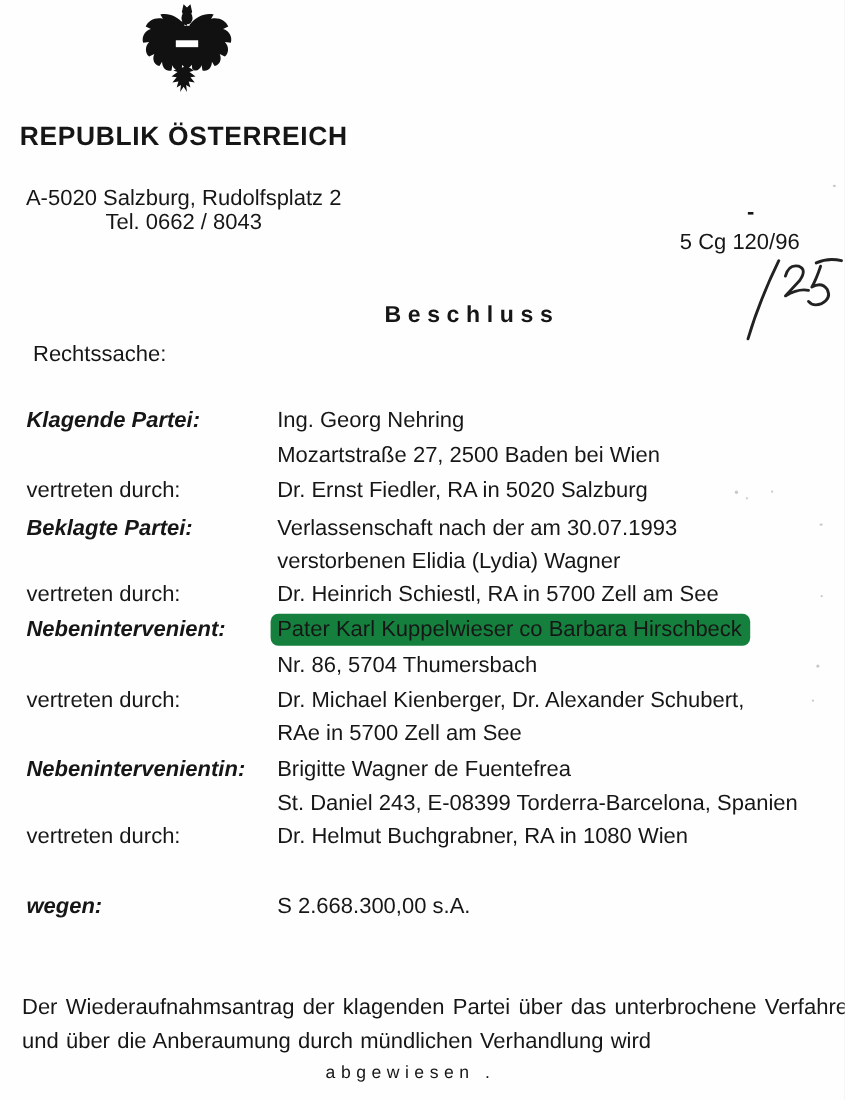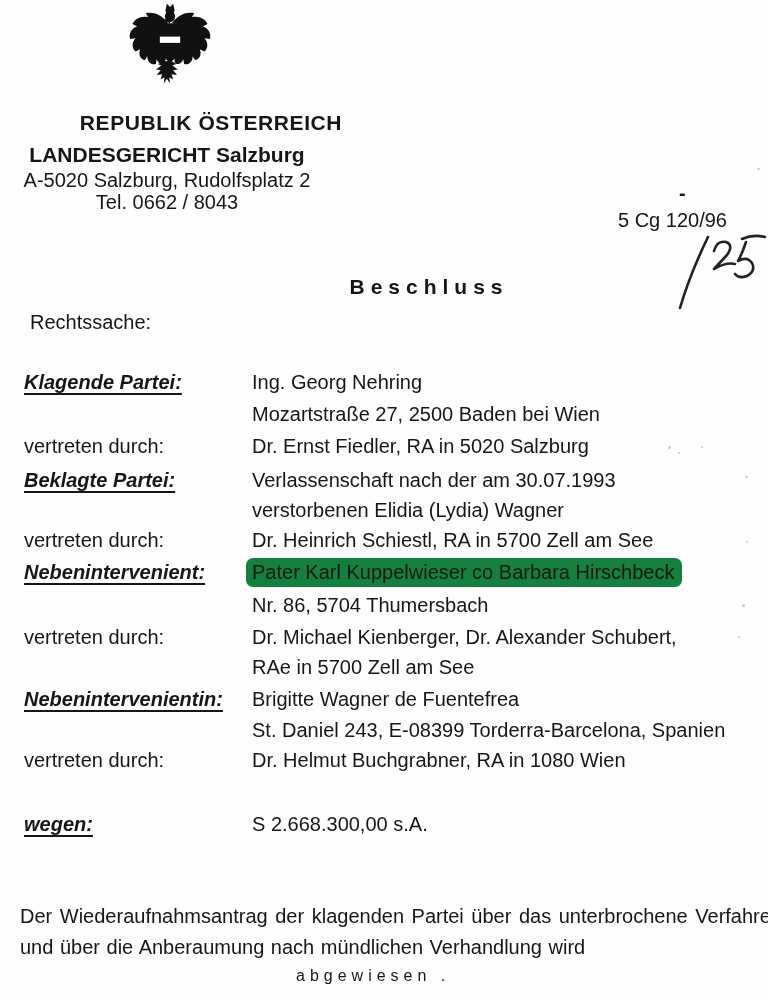--- a/index.html
+++ b/index.html
@@ -8,35 +8,35 @@
     width:768px;height:1000px;
     margin:0 auto;
     background:#fefefe;
     font-family:"Liberation Sans", sans-serif;
     color:#161616;
     overflow:hidden;
   }
   .abs{position:absolute;white-space:nowrap;}
   
   .emblem{left:127px;top:2px;width:86px;height:88px;}
-  .hdr-rep{left:0;top:111px;width:334px;text-align:center;font-size:21px;font-weight:700;letter-spacing:.6px;margin-left:44px;}
+  .hdr-rep{left:0;top:111px;width:334px;text-align:center;font-size:24px;font-weight:700;letter-spacing:.6px;}
   .hdr-court{left:0;top:143px;width:334px;text-align:center;font-size:21px;font-weight:700;}
   .hdr-addr{left:0;top:169px;width:334px;text-align:center;font-size:20px;}
   .hdr-tel{left:0;top:191px;width:334px;text-align:center;font-size:20px;}
   
   .dashmark{left:679px;top:182px;font-size:20px;font-weight:700;}
   .caseno{left:618px;top:209px;font-size:20px;}
   .handwriting{left:650px;top:218px;width:118px;height:96px;}
   
   .doc-title{left:0;top:275px;width:768px;text-align:center;font-size:21px;font-weight:700;letter-spacing:6px;padding-left:45px;}
   .intro{left:30px;top:311px;font-size:20px;}
   
   .row-label{left:24px;font-size:20px;}
   .row-value{left:215px;font-size:20px;margin-left:37px;}
-  .plabel{font-weight:700;font-style:italic;text-decoration:underline;text-decoration-thickness:2px;text-underline-offset:4px;}
+  .plabel{font-weight:700;font-style:italic;text-decoration-thickness:2px;text-underline-offset:4px;}
   .hl{
     background:#15803d;
     border-radius:7px;
     padding:3px 8px 4px 6px;
     margin-left:-6px;
   }
   .t0{top:371px}.t1{top:403px}.t2{top:435px}.t3{top:469px}.t4{top:499px}
   .t5{top:529px}.t6{top:561px}.t7{top:594px}.t8{top:626px}.t9{top:656px}
   .t10{top:688px}.t11{top:719px}.t12{top:749px}.t13{top:813px}
   
@@ -79,21 +79,20 @@
 
       <path d="M47,27 h16 c3,6 4,12 2,18 l-2,22 c-1,6 -5,9 -8,9 s-7,-3 -8,-9 l-2,-22 c-2,-6 -1,-12 2,-18 z"></path>
 
       <path d="M55,74 l8,5 -5,2 7,5 -6,1 5,6 -7,-1 2,7 -5,-3 1,8 -4,-6 -4,6 1,-8 -5,3 2,-7 -7,1 5,-6 -6,-1 7,-5 -5,-2 z"></path>
     </g>
 
     <rect x="42" y="44" width="26" height="8" fill="#fefefe"></rect>
   </svg>
 
   <div class="abs hdr-rep">REPUBLIK ÖSTERREICH</div>
-  <div class="abs hdr-court">LANDESGERICHT Salzburg</div>
   <div class="abs hdr-addr">A-5020 Salzburg, Rudolfsplatz 2</div>
   <div class="abs hdr-tel">Tel. 0662 / 8043</div>
 
   <div class="abs dashmark">-</div>
   <div class="abs caseno">5 Cg 120/96</div>
 
   <svg class="abs handwriting" viewBox="0 0 118 96" xmlns="http://www.w3.org/2000/svg">
     <g fill="none" stroke="#222" stroke-width="2.6" stroke-linecap="round" stroke-linejoin="round">
       <path d="M30,90 Q40,56 58,19"></path>
       <path d="M64,33 Q67,22 76,24 Q84,27 77,37 L64,51 Q76,44 85,46"></path>
@@ -136,21 +135,21 @@
 
   <div class="abs row-value t11">St. Daniel 243, E-08399 Torderra-Barcelona, Spanien</div>
 
   <div class="abs row-label t12">vertreten durch:</div>
   <div class="abs row-value t12">Dr. Helmut Buchgrabner, RA in 1080 Wien</div>
 
   <div class="abs row-label t13 plabel">wegen:</div>
   <div class="abs row-value t13">S 2.668.300,00 s.A.</div>
 
   <div class="abs para1">Der Wiederaufnahmsantrag der klagenden Partei über das unterbrochene Verfahren</div>
-  <div class="abs para2">und über die Anberaumung nach mündlichen Verhandlung wird</div>
+  <div class="abs para2">und über die Anberaumung durch mündlichen Verhandlung wird</div>
   <div class="abs verdict">abgewiesen .</div>
 
   <div class="speck" style="left:668px;top:446px;width:3px;height:3px;"></div>
   <div class="speck" style="left:678px;top:452px;width:2px;height:2px;"></div>
   <div class="speck" style="left:701px;top:446px;width:2px;height:2px;"></div>
   <div class="speck" style="left:745px;top:476px;width:3px;height:2px;"></div>
   <div class="speck" style="left:746px;top:541px;width:2px;height:2px;"></div>
   <div class="speck" style="left:742px;top:604px;width:3px;height:3px;"></div>
   <div class="speck" style="left:738px;top:636px;width:2px;height:2px;"></div>
   <div class="speck" style="left:757px;top:168px;width:3px;height:2px;"></div>

